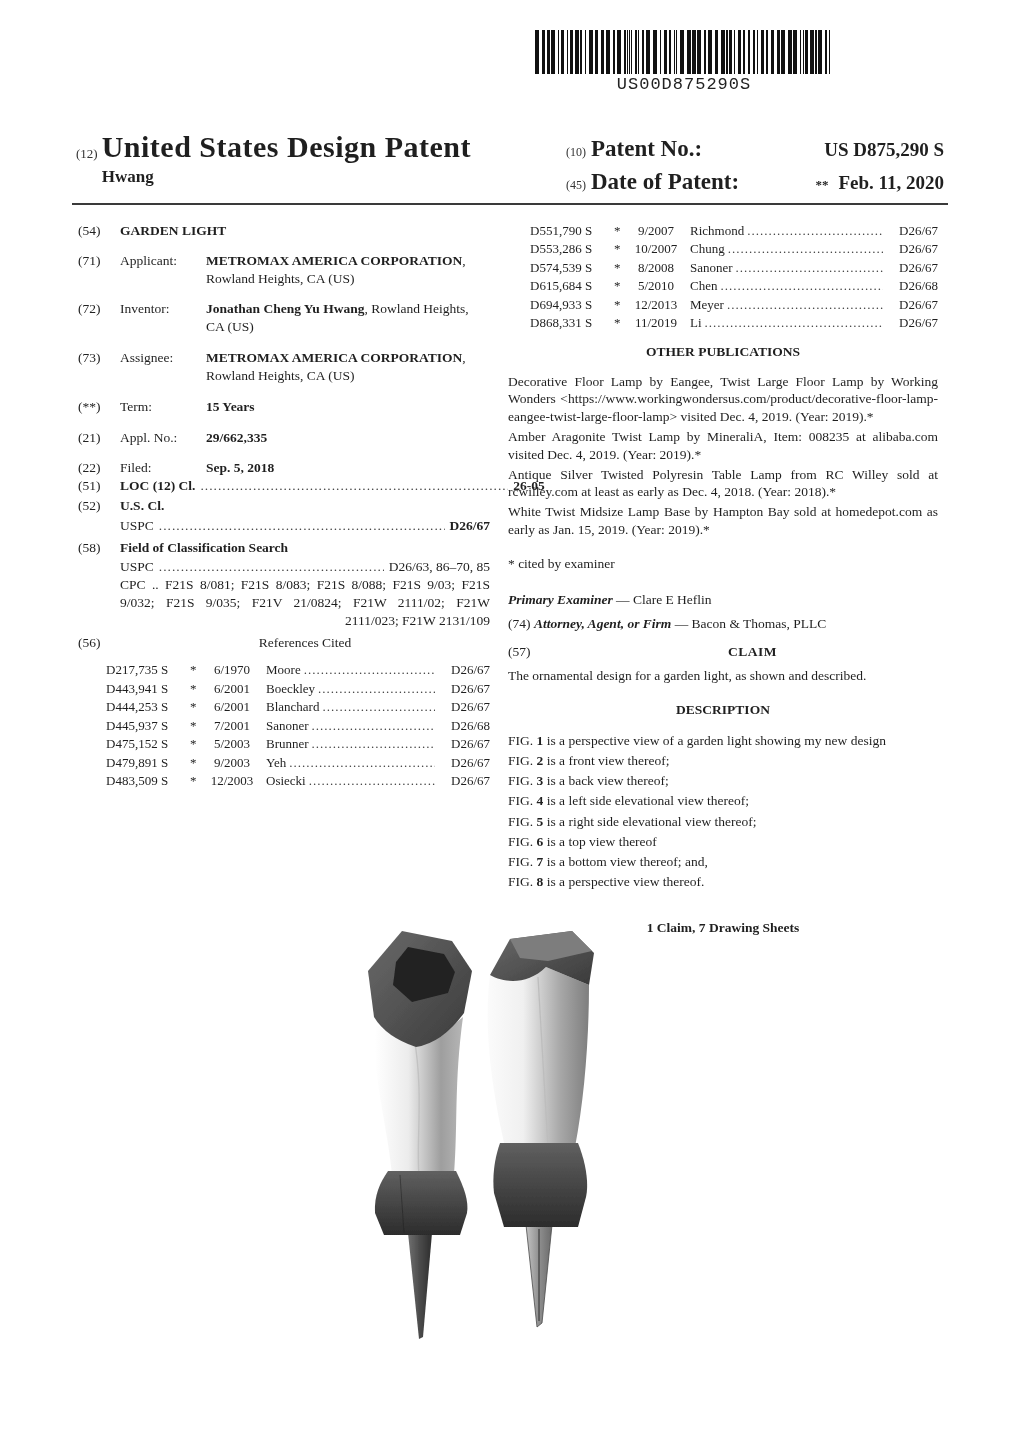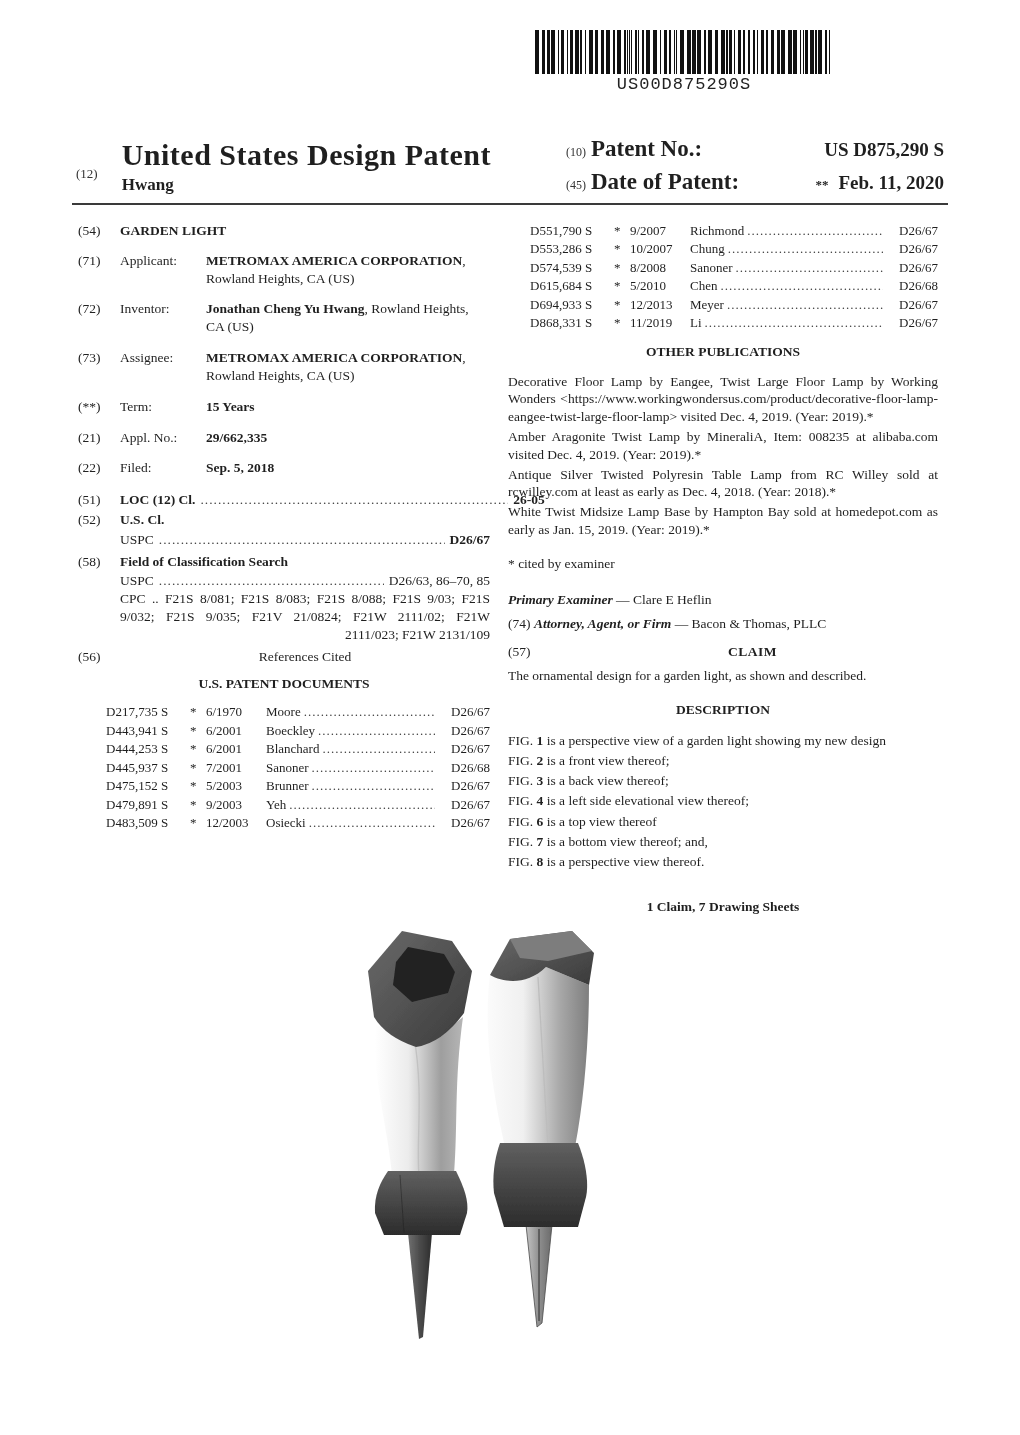--- a/index.html
+++ b/index.html
@@ -9,21 +9,21 @@
   .i{font-style:italic;}
 
   
   .barcode{position:absolute;left:478px;top:30px;width:412px;text-align:center;}
   .bars{height:44px;display:flex;align-items:stretch;justify-content:center;}
   .bars div{background:#111;}
   .barcode-text{font-size:17px;letter-spacing:1px;margin-top:1px;color:#222;font-family:Liberation Mono, monospace;}
 
   
   .hdr{position:absolute;left:76px;top:132px;width:868px;display:flex;justify-content:space-between;}
-  .hdr-left{display:flex;gap:24px;align-items:center;}
+  .hdr-left{display:flex;gap:4px;}
   .hdr-num{font-size:13px;margin-top:14px;color:#333;}
   .hdr-title{font-size:30px;font-weight:bold;letter-spacing:0.5px;line-height:1.0;}
   .hdr-author{font-size:17px;font-weight:bold;margin-top:5px;}
   .hdr-right{width:378px;font-size:15px;margin-top:4px;}
   .hdr-row{display:flex;align-items:baseline;margin-bottom:7px;}
   .hdr-row .n{font-size:12px;margin-right:5px;color:#333;}
   .hdr-row .lab{font-size:23px;font-weight:bold;}
   .hdr-row .val{margin-left:auto;font-size:19px;font-weight:bold;}
   .hdr-row .stars{font-size:13px;font-weight:bold;margin:0 10px 0 auto;}
   .hdr-row .val2{font-size:19px;font-weight:bold;}
@@ -41,21 +41,21 @@
   .dots::after{content:"....................................................................................";letter-spacing:1px;color:#444;}
   .indent{margin-left:42px;}
   .cpc{margin-left:42px;text-align:justify;text-align-last:right;}
   .mb4{margin-bottom:4px;} .mb14{margin-bottom:14px;}
 
   .refshead{display:grid;grid-template-columns:42px 1fr;margin:4px 0 10px;}
   .refshead .h{text-align:center;font-weight:normal;}
   .subhead{text-align:center;font-weight:bold;margin-bottom:10px;}
   .refrow{display:grid;grid-template-columns:84px 16px 60px 1fr 52px;font-size:13px;line-height:1.42;}
   .refrow .no{white-space:nowrap;}
-  .refrow .dt{text-align:left;padding-right:8px;}
+  .refrow .dt{text-align:center;padding-right:8px;}
   .refrow .nm{display:flex;align-items:baseline;overflow:hidden;}
   .refrow .nm .dots{margin:0 3px;}
   .refrow .cls{text-align:right;}
   .reftable{margin-left:28px;}
 
   .centerhead{text-align:center;font-weight:bold;margin:10px 0 12px;}
   .para{text-align:justify;margin-bottom:2px;}
   .citednote{margin:16px 0 18px;}
   .examiner{margin-bottom:7px;}
   .claimrow{display:grid;grid-template-columns:42px 1fr;margin:10px 0 6px;gap:17px;}
@@ -193,21 +193,21 @@
       <span>Term:</span>
       <span><span class="b">15 Years</span></span>
     </div>
 
     <div class="fieldrow">
       <span class="num">(21)</span>
       <span>Appl. No.:</span>
       <span><span class="b">29/662,335</span></span>
     </div>
 
-    <div class="fieldrow" style="margin-bottom:14px;">
+    <div class="fieldrow" style="margin-bottom:0;">
       <span class="num">(22)</span>
       <span>Filed:</span>
       <span><span class="b">Sep. 5, 2018</span></span>
     </div>
 
     <div class="titlerow" style="margin-bottom:2px;">
       <span>(51)</span>
       <span class="leader">
         <span class="b">LOC (12) Cl.</span>
         <span class="dots"></span>
@@ -233,21 +233,20 @@
       <span>USPC</span>
       <span class="dots"></span>
       <span>D26/63, 86–70, 85</span>
     </div>
     <div class="cpc">CPC .. F21S 8/081; F21S 8/083; F21S 8/088; F21S 9/03; F21S 9/032; F21S 9/035; F21V 21/0824; F21W 2111/02; F21W 2111/023; F21W 2131/109</div>
 
     <div class="refshead">
       <span>(56)</span>
       <span class="h">References Cited</span>
     </div>
-    <div class="subhead">U.S. PATENT DOCUMENTS</div>
 
     <div class="reftable">
       <div class="refrow">
         <span class="no">D217,735 S</span>
           <span>*</span>
           <span class="dt">6/1970</span>
           <span class="nm">
             <span>Moore</span>
             <span class="dots"></span>
           </span>
@@ -402,20 +401,21 @@
       <span class="h">CLAIM</span>
     </div>
     <div class="para">The ornamental design for a garden light, as shown and described.</div>
 
     <div class="centerhead" style="margin-top:16px;">DESCRIPTION</div>
 
     <div class="figline"><span>FIG.</span> <span class="b">1</span><span> is a perspective view of a garden light showing my new design</span></div>
     <div class="figline"><span>FIG.</span> <span class="b">2</span><span> is a front view thereof;</span></div>
     <div class="figline"><span>FIG.</span> <span class="b">3</span><span> is a back view thereof;</span></div>
     <div class="figline"><span>FIG.</span> <span class="b">4</span><span> is a left side elevational view thereof;</span></div>
+    <div class="figline"><span>FIG.</span> <span class="b">5</span><span> is a right side elevational view thereof;</span></div>
     <div class="figline"><span>FIG.</span> <span class="b">6</span><span> is a top view thereof</span></div>
     <div class="figline"><span>FIG.</span> <span class="b">7</span><span> is a bottom view thereof; and,</span></div>
     <div class="figline"><span>FIG.</span> <span class="b">8</span><span> is a perspective view thereof.</span></div>
 
     <div class="sheets">1 Claim, 7 Drawing Sheets</div>
   </div>
 
   <div class="figure">
     <svg width="340" height="430" viewBox="0 0 340 430">
       <defs>

